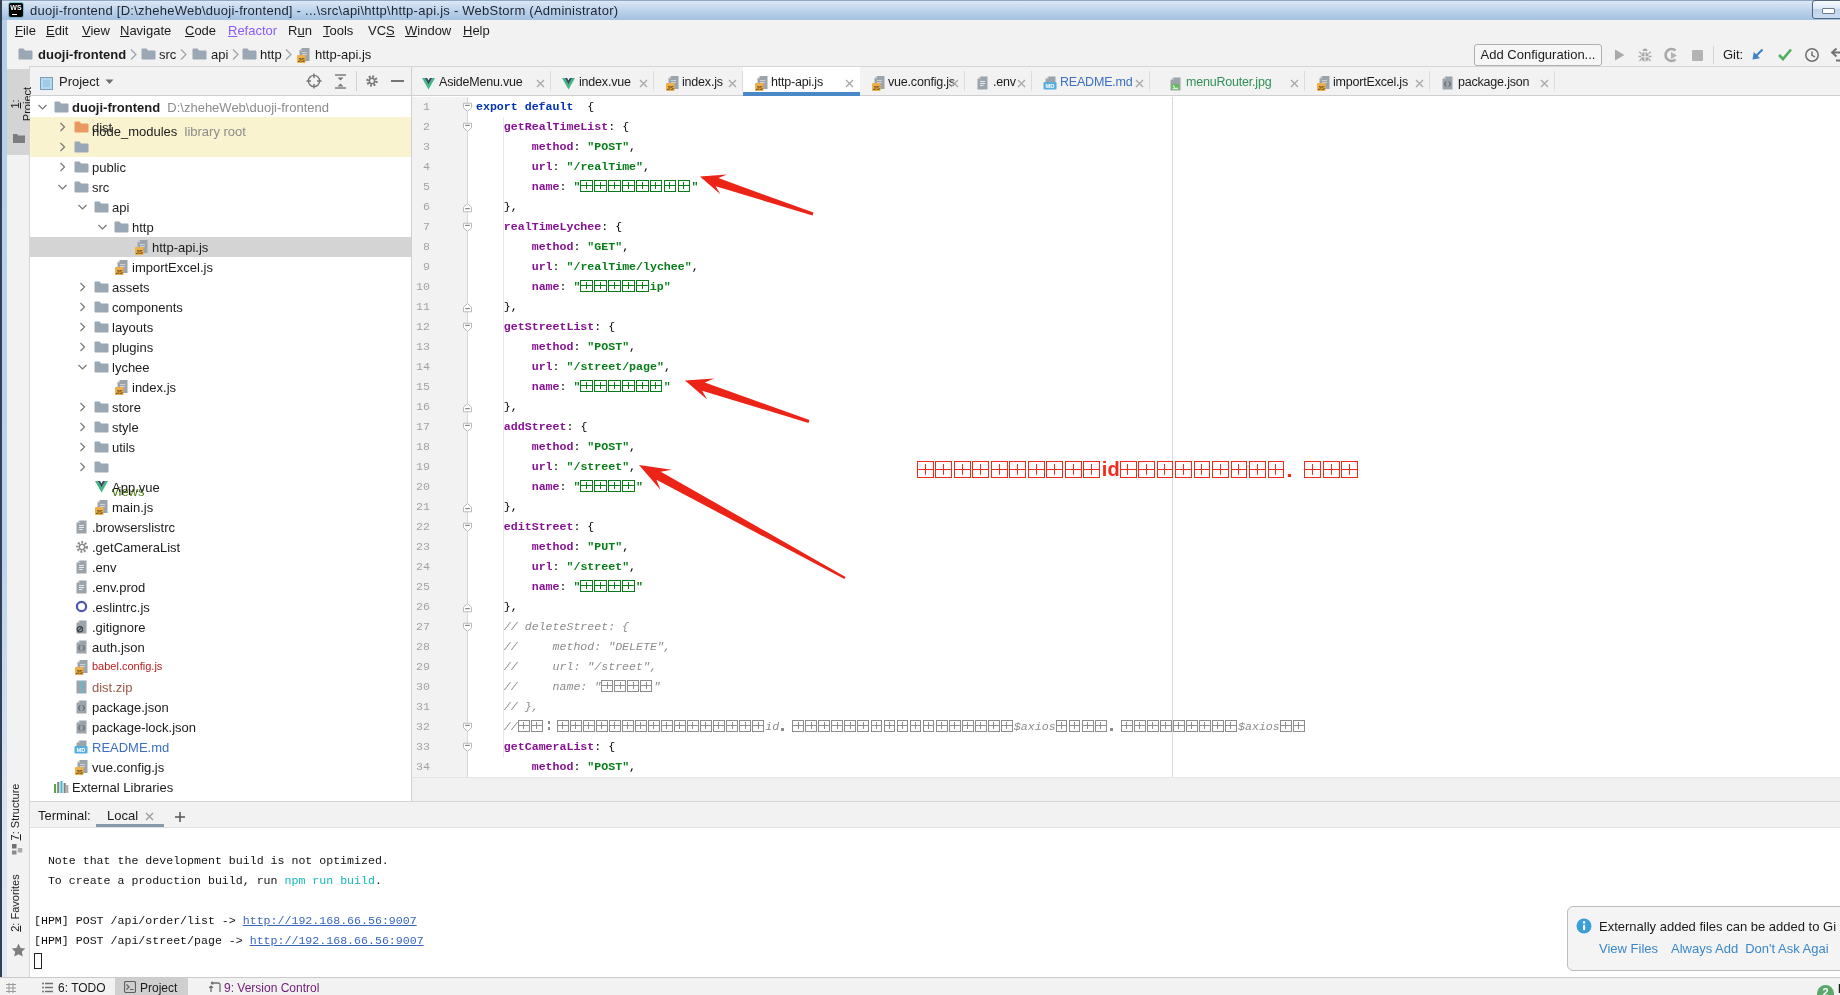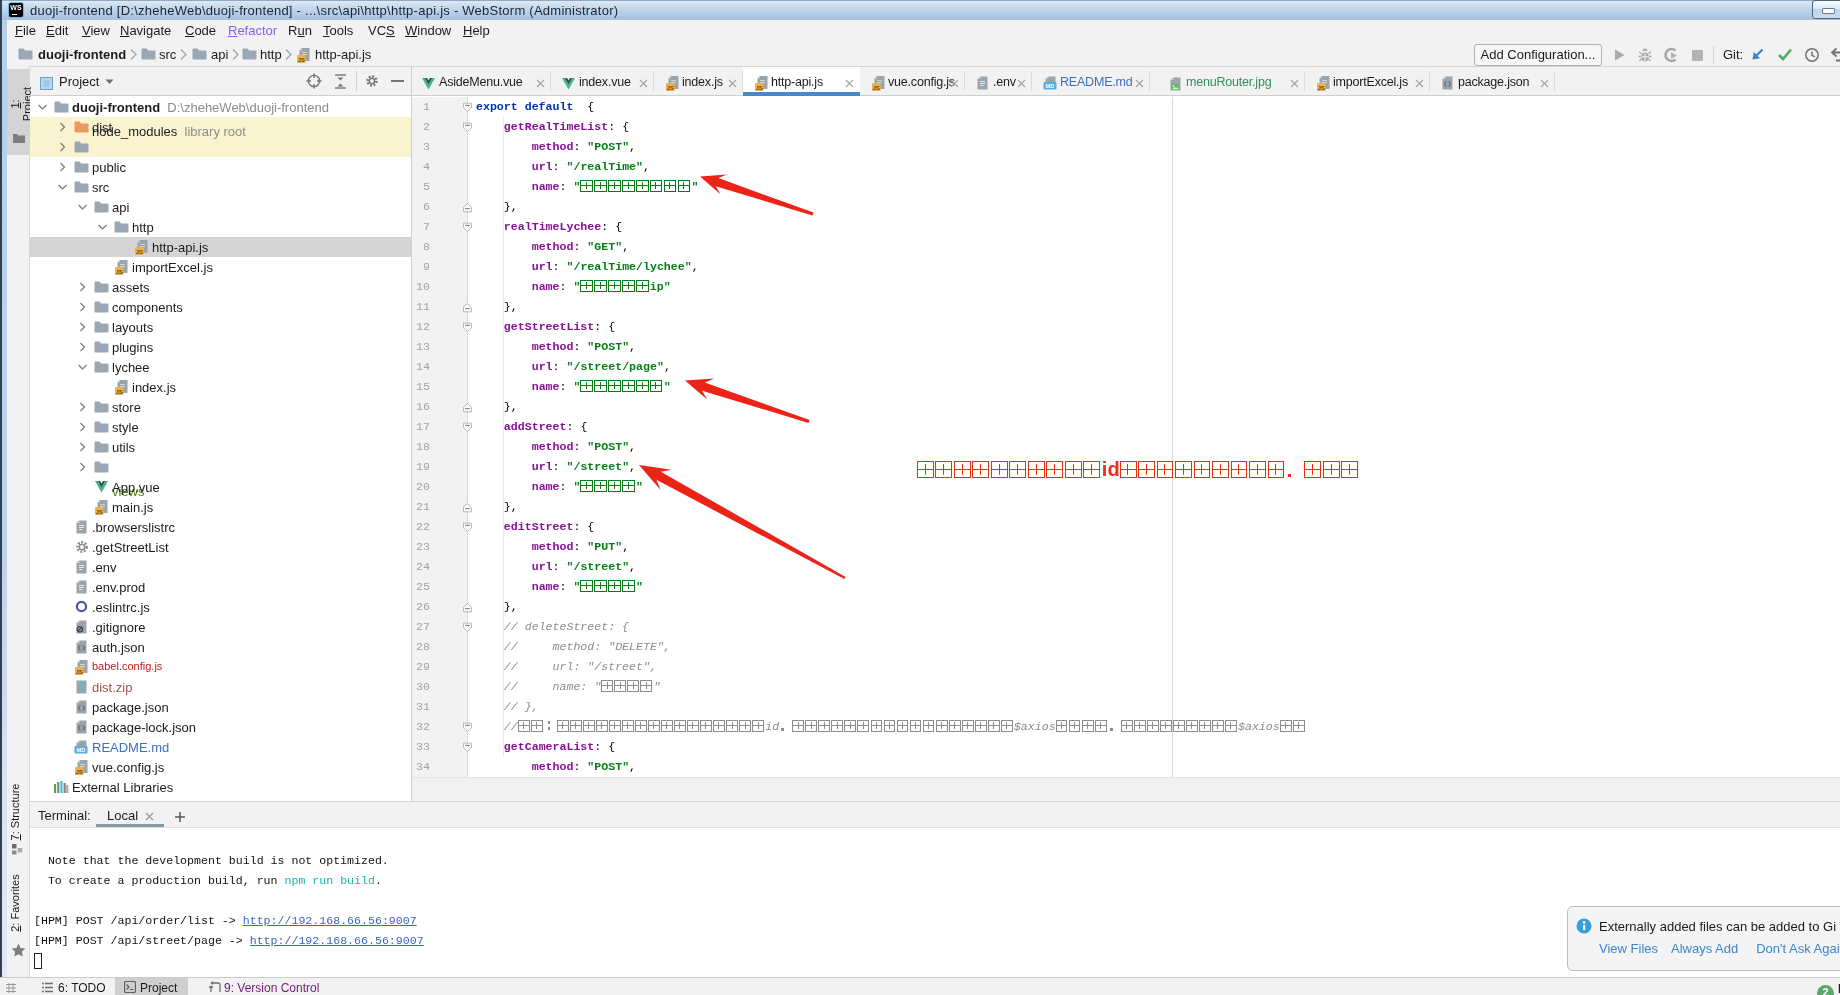--- a/index.html
+++ b/index.html
@@ -415,21 +415,21 @@
 <svg class="ab" style="left:75px;top:520px" width="13" height="14" viewBox="0 0 13 14">
     <path d="M4.5,0.5 H11.5 V13.5 H1.5 V3 Z" fill="#9ba3ab"></path>
     <path d="M4.5,0.5 V3 H1.5 Z" fill="#c9ced3"></path>
     <path d="M4,5.5 h5 M4,7.5 h5 M4,9.5 h3.5" stroke="#e8eaec" stroke-width="1.2"></path>
   </svg>
 <div class="ab" style="left:92px;top:520px;font-size:13px;font-weight:normal;color:#1c1c1c;white-space:nowrap">.browserslistrc</div>
 <svg class="ab" style="left:75px;top:540px" width="14" height="14" viewBox="0 0 14 14">
     <circle cx="7" cy="7" r="4.6" fill="none" stroke="#8a8a8a" stroke-width="2.6" stroke-dasharray="1.8 1.6"></circle>
     <circle cx="7" cy="7" r="2.6" fill="none" stroke="#8a8a8a" stroke-width="1.4"></circle>
   </svg>
-<div class="ab" style="left:92px;top:540px;font-size:13px;font-weight:normal;color:#1c1c1c;white-space:nowrap">.getStreetList</div>
+<div class="ab" style="left:92px;top:540px;font-size:13px;font-weight:normal;color:#1c1c1c;white-space:nowrap">.getCameraList</div>
 <svg class="ab" style="left:75px;top:560px" width="13" height="14" viewBox="0 0 13 14">
     <path d="M4.5,0.5 H11.5 V13.5 H1.5 V3 Z" fill="#9ba3ab"></path>
     <path d="M4.5,0.5 V3 H1.5 Z" fill="#c9ced3"></path>
     <path d="M4,5.5 h5 M4,7.5 h5 M4,9.5 h3.5" stroke="#e8eaec" stroke-width="1.2"></path>
   </svg>
 <div class="ab" style="left:92px;top:560px;font-size:13px;font-weight:normal;color:#1c1c1c;white-space:nowrap">.env</div>
 <svg class="ab" style="left:75px;top:580px" width="13" height="14" viewBox="0 0 13 14">
     <path d="M4.5,0.5 H11.5 V13.5 H1.5 V3 Z" fill="#9ba3ab"></path>
     <path d="M4.5,0.5 V3 H1.5 Z" fill="#c9ced3"></path>
     <path d="M4,5.5 h5 M4,7.5 h5 M4,9.5 h3.5" stroke="#e8eaec" stroke-width="1.2"></path>
@@ -655,21 +655,21 @@
 [HPM] POST /api/order/list -&gt; <span style="color:#3a66c0;text-decoration:underline">http://192.168.66.56:9007</span>
 [HPM] POST /api/street/page -&gt; <span style="color:#3a66c0;text-decoration:underline">http://192.168.66.56:9007</span></div>
 <div class="ab" style="left:34px;top:953px;width:8px;height:16px;border:1px solid #222;box-sizing:border-box"></div>
 <div class="ab" style="left:1567px;top:906px;width:290px;height:65px;background:#f4f4f4;border:1px solid #bdbdbd;border-radius:6px;box-sizing:border-box"></div>
 <svg class="ab" style="left:1576px;top:918px" width="16" height="16" viewBox="0 0 16 16">
     <circle cx="8" cy="8" r="7.5" fill="#3a9ed8"></circle>
     <rect x="7" y="6.7" width="2.2" height="5.6" rx="1" fill="#fff"></rect>
     <circle cx="8.1" cy="4.4" r="1.3" fill="#fff"></circle>
   </svg>
 <div class="ab" style="left:1599px;top:919px;font-size:13px;color:#1b1b1b;white-space:nowrap">Externally added files can be added to Gi</div>
-<div class="ab" style="left:1599px;top:941px;font-size:13px;color:#3a87c9;white-space:nowrap">View Files<span style="margin-left:13px">Always Add</span><span style="margin-left:18px">Don't Ask Agai</span></div>
+<div class="ab" style="left:1599px;top:941px;font-size:13px;color:#3a87c9;white-space:nowrap">View Files<span style="margin-left:13px">Always Add</span><span style="margin-left:7px">Don't Ask Agai</span></div>
 <div class="ab" style="left:0;top:977px;width:1840px;height:18px;background:#f2f2f2;border-top:1px solid #cacaca;box-sizing:border-box"></div>
 <svg class="ab" style="left:5px;top:982px" width="12" height="12" viewBox="0 0 12 12">
     <path d="M1,2.5 H11 M1,6 H11 M1,9.5 H11 M4,1 V11 M8,1 V11" stroke="#9a9a9a" stroke-width="1"></path>
   </svg>
 <svg class="ab" style="left:42px;top:982px" width="11" height="11" viewBox="0 0 11 11">
     <path d="M3,1.5 H11 M3,5.5 H11 M3,9.5 H11" stroke="#6f6f6f" stroke-width="1.4"></path>
     <circle cx="1" cy="1.5" r="1" fill="#6f6f6f"></circle>
     <circle cx="1" cy="5.5" r="1" fill="#6f6f6f"></circle>
     <circle cx="1" cy="9.5" r="1" fill="#6f6f6f"></circle>
   </svg>

